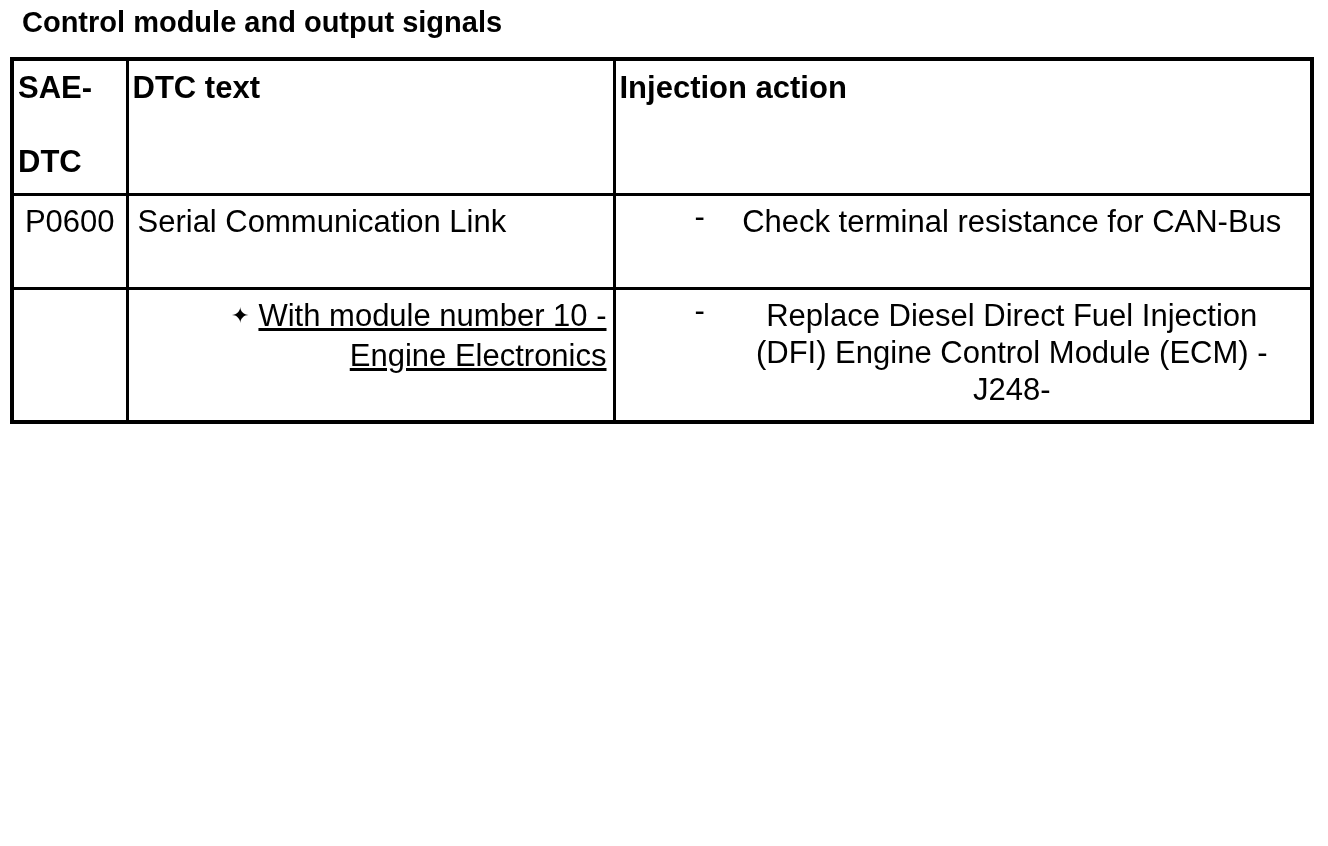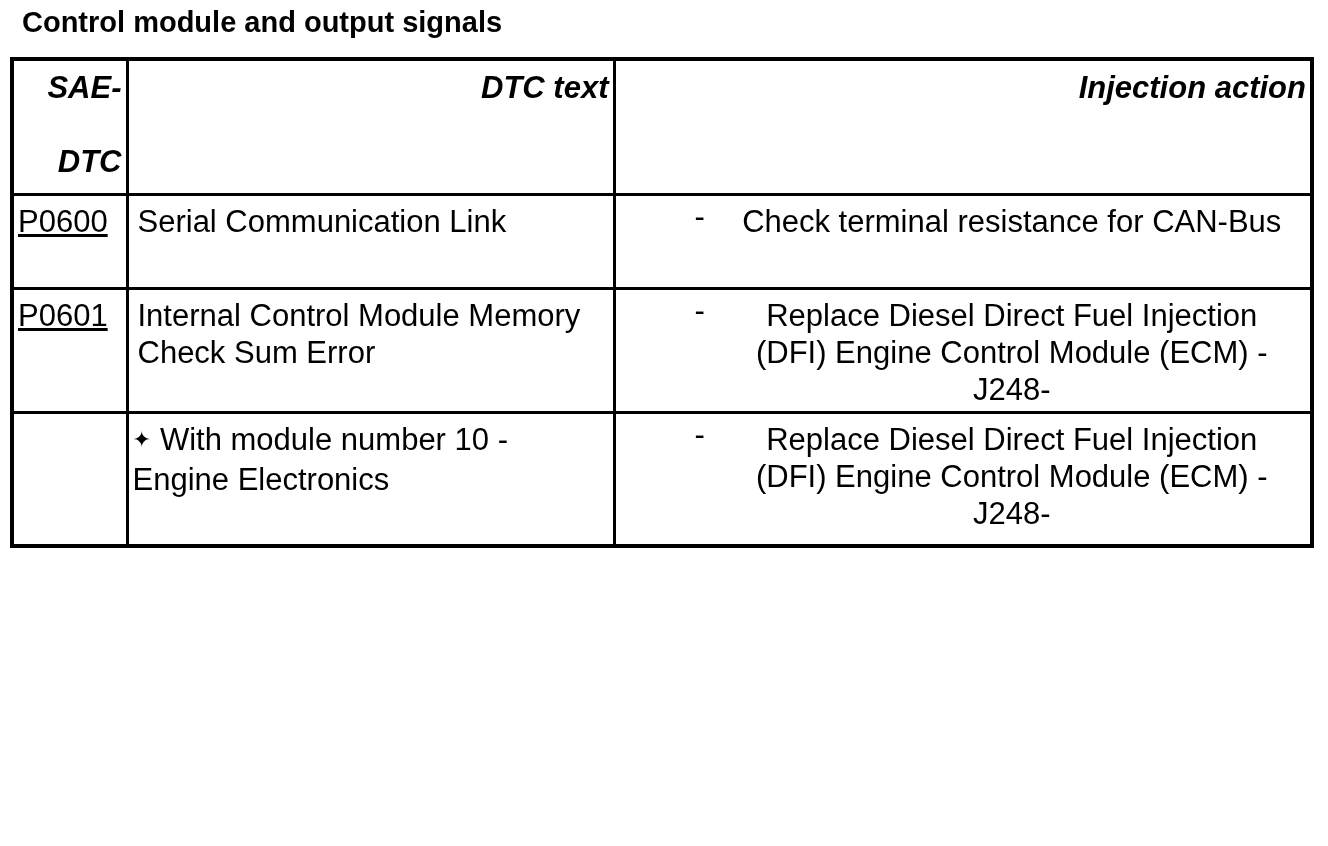--- a/index.html
+++ b/index.html
@@ -32,40 +32,39 @@
   .dtc-table td {
     border: 3px solid #000;
     vertical-align: top;
     font-size: 31px;
     line-height: 37px;
     padding: 7px 4px 0 4px;
     overflow: hidden;
   }
   .dtc-table th {
     font-weight: bold;
-    text-align: right;
+    text-align: left;
     padding-top: 8px;
-    font-style: italic;
   }
   .multiline {
     white-space: pre-line;
   }
   td.code-cell {
-    text-align: left;
-    text-decoration: underline;
+    text-align: center;
   }
   td.dtc-cell {
     text-align: left;
     padding-left: 9px;
     padding-right: 6px;
     margin-top: 16px;
   }
   td.dtc-cell.module {
-    text-align: left;
+    text-align: right;
     padding-left: 4px;
+    text-decoration: underline;
   }
   .diamond {
     display: inline-block;
     font-size: 22px;
     margin-right: 9px;
     position: relative;
     top: -3px;
   }
   td.act-cell {
     padding-left: 0;
@@ -111,33 +110,20 @@
     <tr style="height:94px">
       <td class="code-cell">P0600</td>
       <td class="dtc-cell multiline">Serial Communication Link</td>
       <td class="act-cell">
         <div class="action-item">
           <span class="dash">-</span>
           <span class="action-text multiline">Check terminal resistance for CAN-Bus</span>
         </div>
       </td>
     </tr>
-    <tr style="height:124px">
-      <td class="code-cell">P0601</td>
-      <td class="dtc-cell multiline">Internal Control Module Memory
-Check Sum Error</td>
-      <td class="act-cell">
-        <div class="action-item">
-          <span class="dash">-</span>
-          <span class="action-text multiline">Replace Diesel Direct Fuel Injection
-(DFI) Engine Control Module (ECM) -
-J248-</span>
-        </div>
-      </td>
-    </tr>
     <tr style="height:134px">
       <td class="code-cell"></td>
       <td class="dtc-cell module">
         <span class="diamond">✦</span><span class="multiline">With module number 10 -
 Engine Electronics</span>
       </td>
       <td class="act-cell">
         <div class="action-item">
           <span class="dash">-</span>
           <span class="action-text multiline">Replace Diesel Direct Fuel Injection

